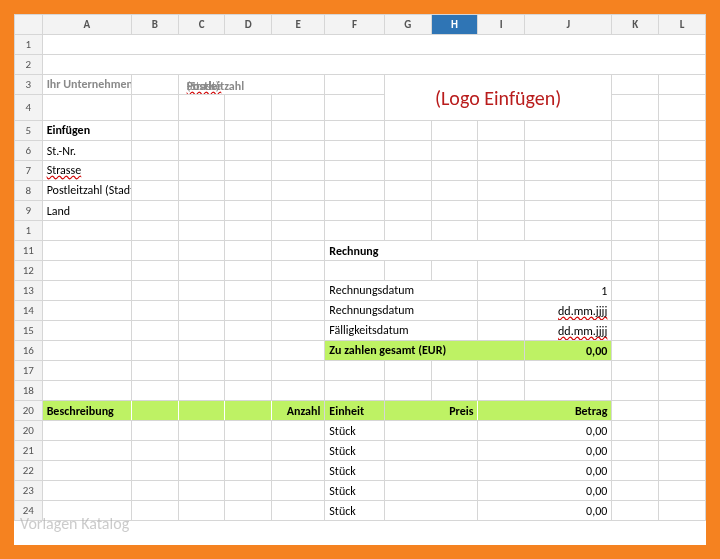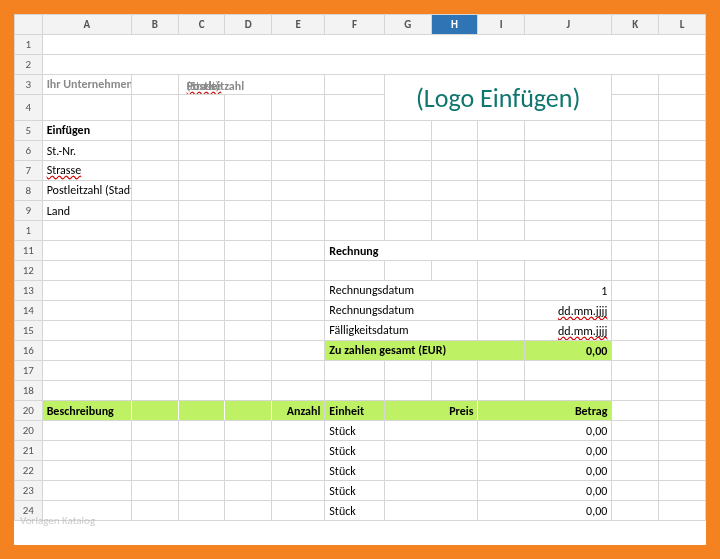--- a/index.html
+++ b/index.html
@@ -14,24 +14,24 @@
 }
 .frame {
   border: 14px solid #f58220;
   width: 720px;
   height: 559px;
   background: #fff;
   position: relative;
 }
 .watermark {
   position: absolute;
-  bottom: 18px;
+  bottom: 12px;
   left: 6px;
   color: #aaa;
-  font-size: 11px;
+  font-size: 16px;
   opacity: 0.6;
 }
 table.sheet {
   border-collapse: collapse;
   width: 100%;
   table-layout: fixed;
 }
 table.sheet td, table.sheet th {
   border: 1px solid #d6d6d6;
   height: 20px;
@@ -66,22 +66,22 @@
   border: 1px solid #ccc;
   width: 26px;
 }
 .ov { overflow: visible; }
 .ov span { position: absolute; left: 4px; top: 2px; white-space: nowrap; }
 .bold { font-weight: bold; }
 .gray { color: #8a8a8a; }
 .redwave { text-decoration: underline wavy #d00000; text-decoration-skip-ink: none; text-align: right; }
 .right { text-align: right; }
 .logo {
-  font-size: 26px;
-  color: #0f766e;
+  font-size: 20px;
+  color: #b91c1c;
   font-family: inherit;
 }
 .green-fill { background: #bef264; }
 .tall { height: 30px; }
 .utall { height: 34px; }
 .under-dot { border-bottom: 1px dotted #888 !important; }
 .bl0 { border-left-color: transparent !important; }
 .br0 { border-right-color: transparent !important; }
 </style>
 </head>

